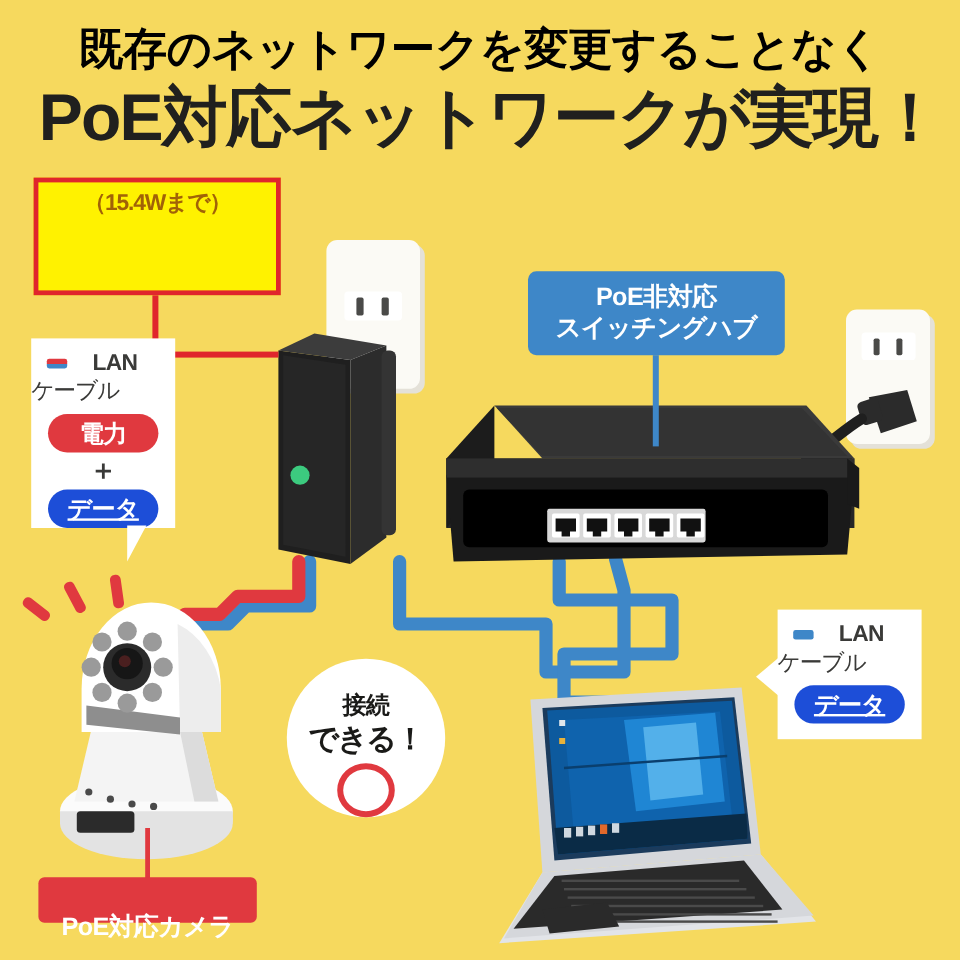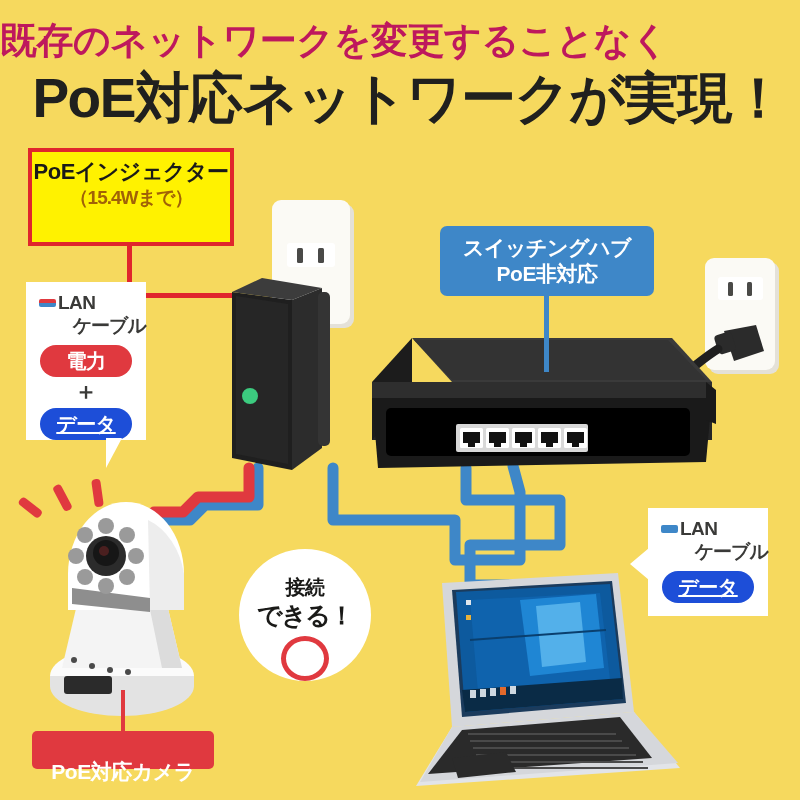--- a/index.html
+++ b/index.html
@@ -10,21 +10,22 @@
   }
   #stage {
     position: relative;
     width: 800px; height: 800px;
     background: #f6d95e;
   }
 
   
   .headline-1 {
     position: absolute; left: 0; top: 16px; width: 800px;
-    font-size: 37px; font-weight: bold; color: #be185d;
+    text-align: center;
+    font-size: 37px; font-weight: bold; color: #000000;
     letter-spacing: -0.5px; white-space: nowrap;
   }
   .headline-2 {
     position: absolute; left: 0; top: 62px; width: 800px;
     text-align: center;
     font-size: 55px; font-weight: bold; color: #20201e;
     letter-spacing: -1.5px; white-space: nowrap; padding-left: 17px;
   }
 
   
@@ -64,33 +65,33 @@
     background: #ffffff;
   }
   .bubble-left-tail {
     position: absolute; left: 106px; top: 438px;
     width: 0; height: 0;
     border-left: 16px solid #ffffff;
     border-bottom: 30px solid transparent;
     border-top: 0 solid transparent;
   }
   .lan-row {
-    display: flex; align-items: center; gap: 2px;
+    display: flex; align-items: center; gap: 21px;
     padding: 10px 0 0 13px;
   }
   .legend-dash-split {
     width: 17px; height: 8px; border-radius: 2px;
     background: linear-gradient(to bottom, #e0393f 0 50%, #3e87c8 50% 100%);
   }
   .lan-label {
     font-size: 19px; font-weight: bold; color: #3a3a38; letter-spacing: -0.5px;
   }
   .lan-sub {
-    font-size: 19px; font-weight: bold; color: #3a3a38;
-    text-align: right; letter-spacing: -1px; margin-top: -1px;
+    font-size: 19px; font-weight: normal; color: #3a3a38;
+    text-align: left; letter-spacing: -1px; margin-top: -1px;
   }
   .pill {
     margin: 6px auto 0 auto;
     width: 92px; height: 32px; border-radius: 16px;
     color: #ffffff; font-size: 20px; font-weight: bold;
     display: flex; align-items: center; justify-content: center;
     letter-spacing: -0.5px;
   }
   .pill-red { background: #e0393f; text-align: right; }
   .pill-blue { background: #1d4ed8; text-decoration: underline; }
@@ -324,40 +325,39 @@
       </g>
 
       <path d="M452 758 L506 752 L516 772 L458 778 Z" fill="#2a2a2a"></path>
     </g>
 
   </svg>
 
   <div class="ptr-red-v"></div>
   <div class="ptr-red-h"></div>
   <div class="callout-injector">
-    <div class="ci-title">PoEインジェクター</div>
     <div class="ci-watt">（15.4Wまで）</div>
   </div>
 
   <div class="bubble-left">
     <div class="lan-row">
       <span class="legend-dash-split"></span>
       <span class="lan-label">LAN</span>
     </div>
     <div class="lan-sub">ケーブル</div>
     <div class="pill pill-red">電力</div>
     <div class="plus-sign">＋</div>
     <div class="pill pill-blue">データ</div>
   </div>
   <div class="bubble-left-tail"></div>
 
   <div class="ptr-blue-v"></div>
   <div class="callout-hub">
+    <div class="ch-line">PoE非対応</div>
     <div class="ch-line">スイッチングハブ</div>
-    <div class="ch-line">PoE非対応</div>
   </div>
 
   <div class="bubble-right-tail"></div>
   <div class="bubble-right">
     <div class="lan-row">
       <span class="legend-dash-blue"></span>
       <span class="lan-label">LAN</span>
     </div>
     <div class="lan-sub">ケーブル</div>
     <div class="pill pill-blue">データ</div>

